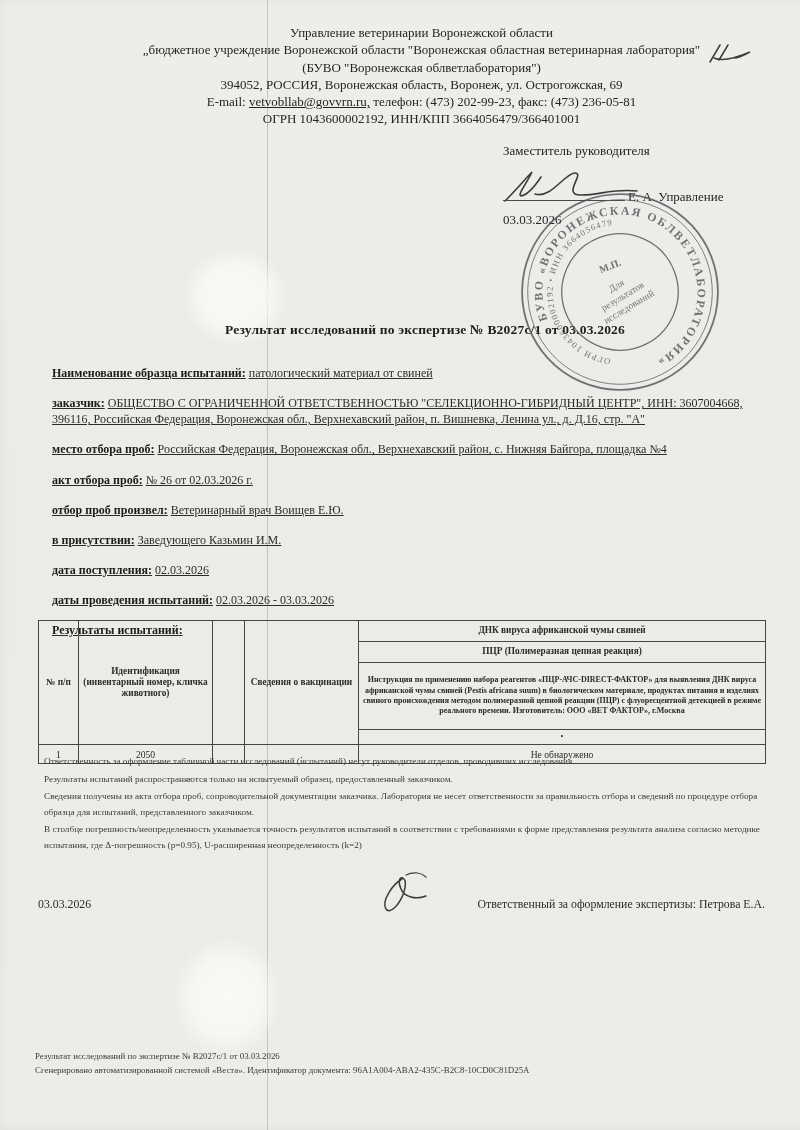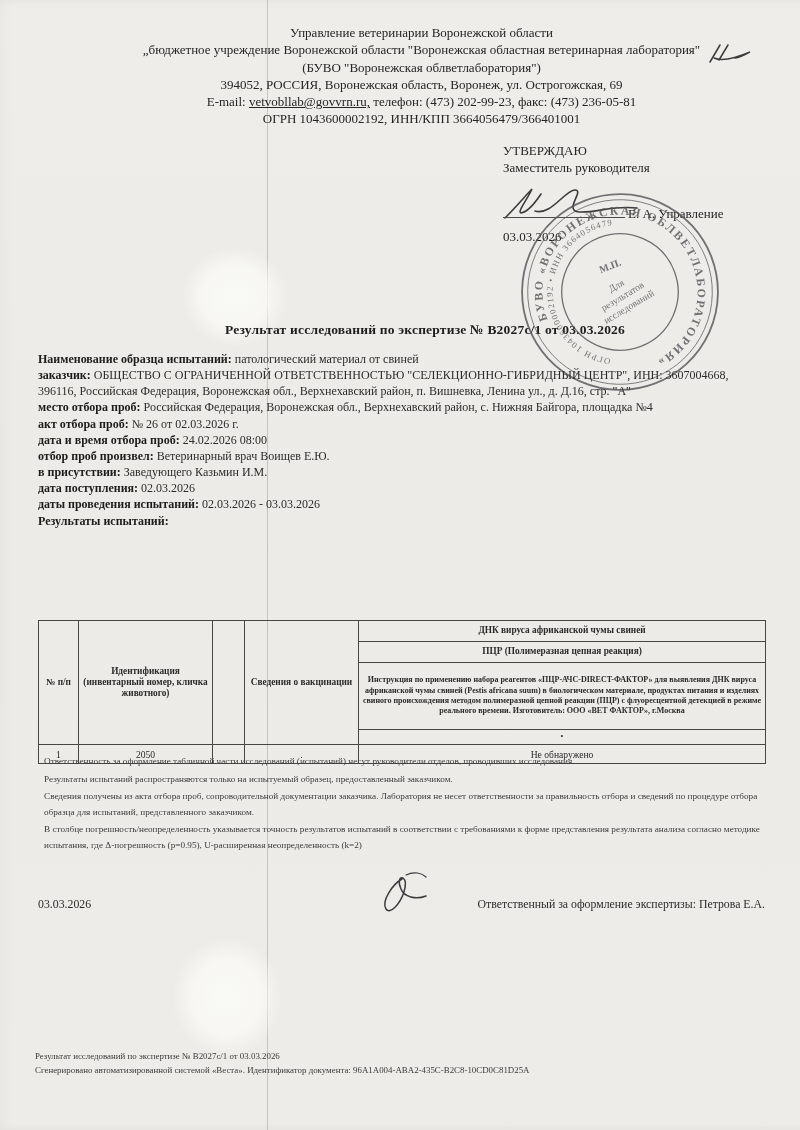--- a/index.html
+++ b/index.html
@@ -31,21 +31,21 @@
 
   .stamp { position:absolute; left:518px; top:190px; width:204px; height:204px;
     transform:rotate(-21deg); opacity:.82; pointer-events:none; }
   .stamp text { font-family:"Liberation Serif", serif; }
 
   .report-title { position:absolute; top:322px; left:0; width:850px;
     text-align:center; font-weight:bold; font-size:13.5px; color:#1e1e1e; letter-spacing:.2px; }
 
   .details { position:absolute; left:38px; top:351px; width:731px;
     font-size:12px; line-height:16.15px; }
-  .details p { margin:0; }
+  .details p { margin:14px;text-decoration:underline; }
   .details b { margin-right:3px; color:#1c1c1c; }
 
   table.results { position:absolute; left:38px; top:620px; width:727px;
     border-collapse:collapse; table-layout:fixed; }
   table.results td { border:1px solid #474641; text-align:center;
     vertical-align:middle; padding:1px 3px; color:#2a2a2a; }
   td.th { font-weight:bold; font-size:9.3px; line-height:11.2px; }
   td.method { font-size:8px; line-height:10.4px; font-weight:bold; padding:2px 12px; }
   td.subdot { height:12px; font-size:8px; line-height:8px; }
   tr.datarow td { font-size:9.6px; height:16px; }
@@ -86,21 +86,20 @@
     <div>394052, РОССИЯ, Воронежская область, Воронеж, ул. Острогожская, 69</div>
     <div>
       <span>E-mail:</span>
       <span class="email">vetvobllab@govvrn.ru,</span>
       <span>телефон: (473) 202-99-23, факс: (473) 236-05-81</span>
     </div>
     <div>ОГРН 1043600002192, ИНН/КПП 3664056479/366401001</div>
   </div>
 
   <div class="approval">
-    <div>УТВЕРЖДАЮ</div>
     <div>Заместитель руководителя</div>
     <div class="sigrow">
       <svg class="ink approver-sig" width="150" height="48" viewBox="0 0 150 48">
         <path d="M14 40 C24 30 36 16 41 11 C36 22 26 34 30 35 C37 34 46 22 50 16" stroke-width="1.6"></path>
         <path d="M44 33 C60 38 74 12 84 12 C94 12 72 33 88 34 C106 35 122 27 146 30" stroke-width="1.6"></path>
       </svg>
       <span class="sigline"></span>
       <span class="approver-name">Е. А. Управление</span>
     </div>
     <div>03.03.2026</div>
@@ -130,21 +129,20 @@
       <text x="100" y="108" text-anchor="middle">результатов</text>
       <text x="100" y="120" text-anchor="middle">исследований</text>
     </g>
   </svg>
 
   <div class="details">
     <p><b>Наименование образца испытаний:</b><span>патологический материал от свиней</span></p>
     <p><b>заказчик:</b><span>ОБЩЕСТВО С ОГРАНИЧЕННОЙ ОТВЕТСТВЕННОСТЬЮ "СЕЛЕКЦИОННО-ГИБРИДНЫЙ ЦЕНТР", ИНН: 3607004668, 396116, Российская Федерация, Воронежская обл., Верхнехавский район, п. Вишневка, Ленина ул., д. Д.16, стр. "А"</span></p>
     <p><b>место отбора проб:</b><span>Российская Федерация, Воронежская обл., Верхнехавский район, с. Нижняя Байгора, площадка №4</span></p>
     <p><b>акт отбора проб:</b><span>№ 26 от 02.03.2026 г.</span></p>
-    <p><b>дата и время отбора проб:</b><span>24.02.2026 08:00</span></p>
     <p><b>отбор проб произвел:</b><span>Ветеринарный врач Воищев Е.Ю.</span></p>
     <p><b>в присутствии:</b><span>Заведующего Казьмин И.М.</span></p>
     <p><b>дата поступления:</b><span>02.03.2026</span></p>
     <p><b>даты проведения испытаний:</b><span>02.03.2026 - 03.03.2026</span></p>
     <p><b>Результаты испытаний:</b><span></span></p>
   </div>
 
   <table class="results">
     <colgroup>
       <col style="width:40px">

